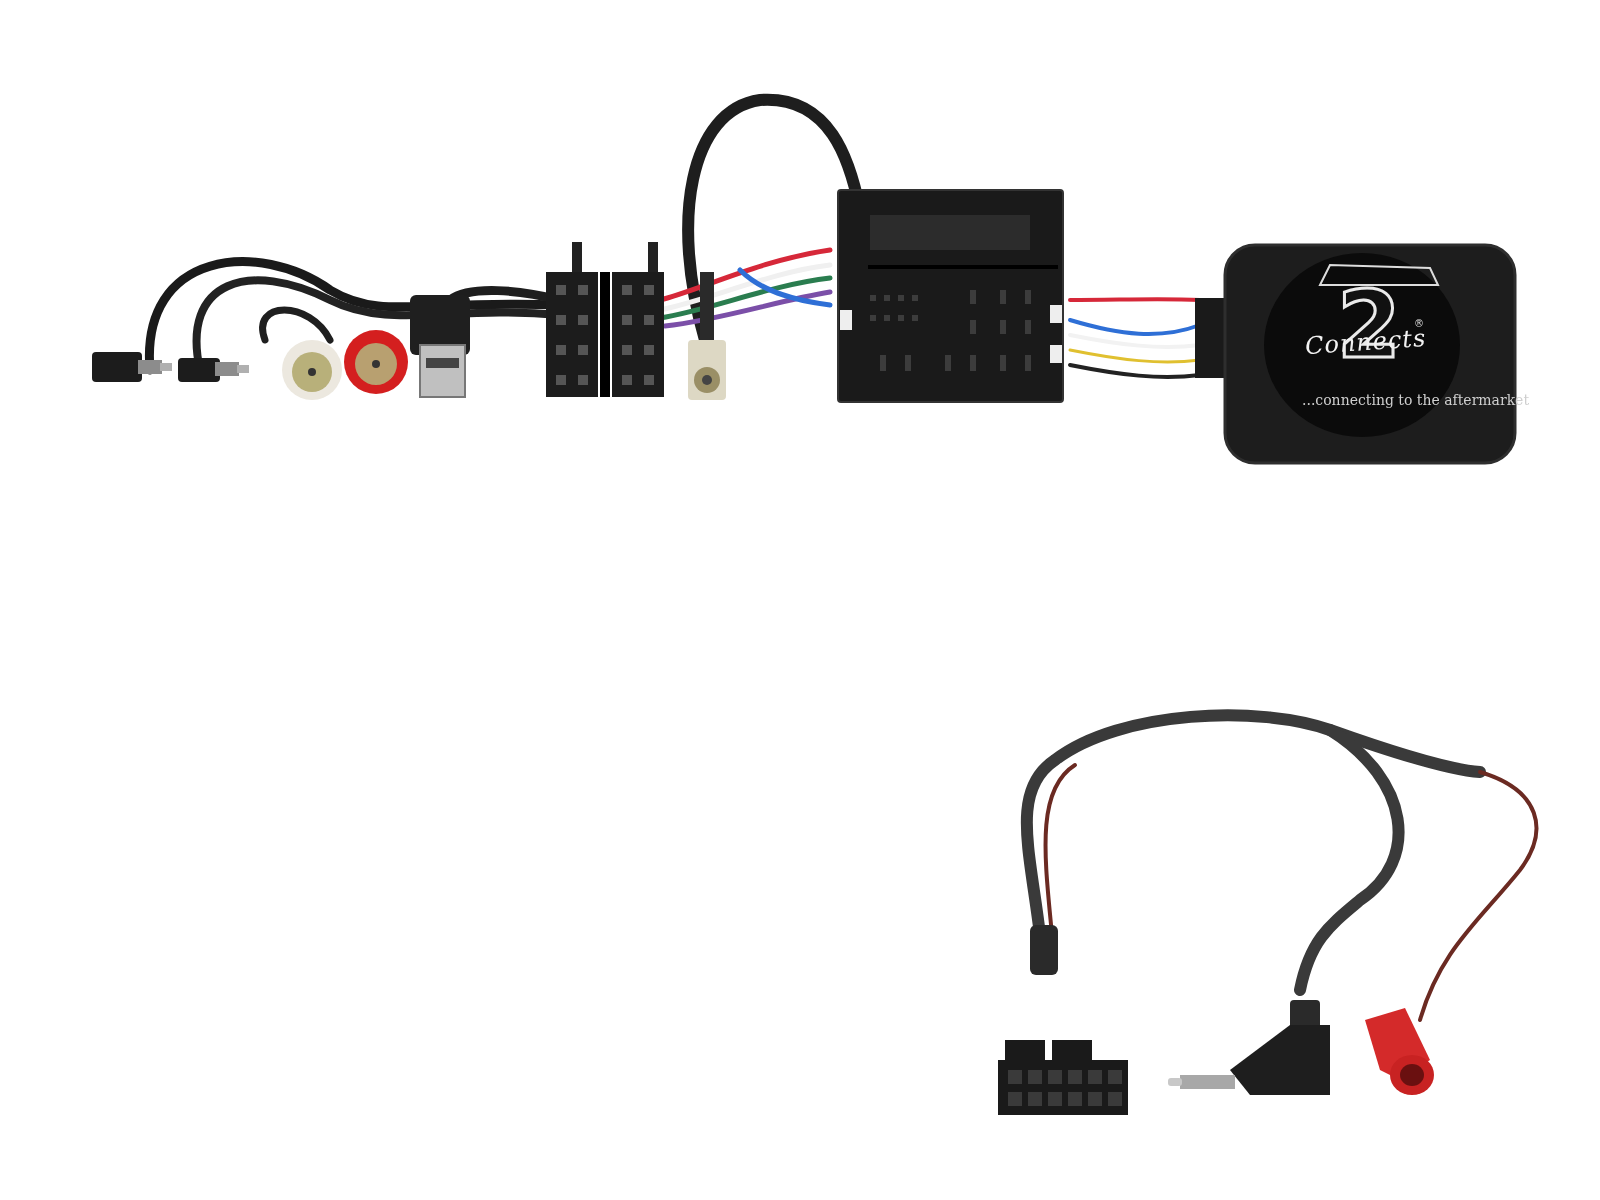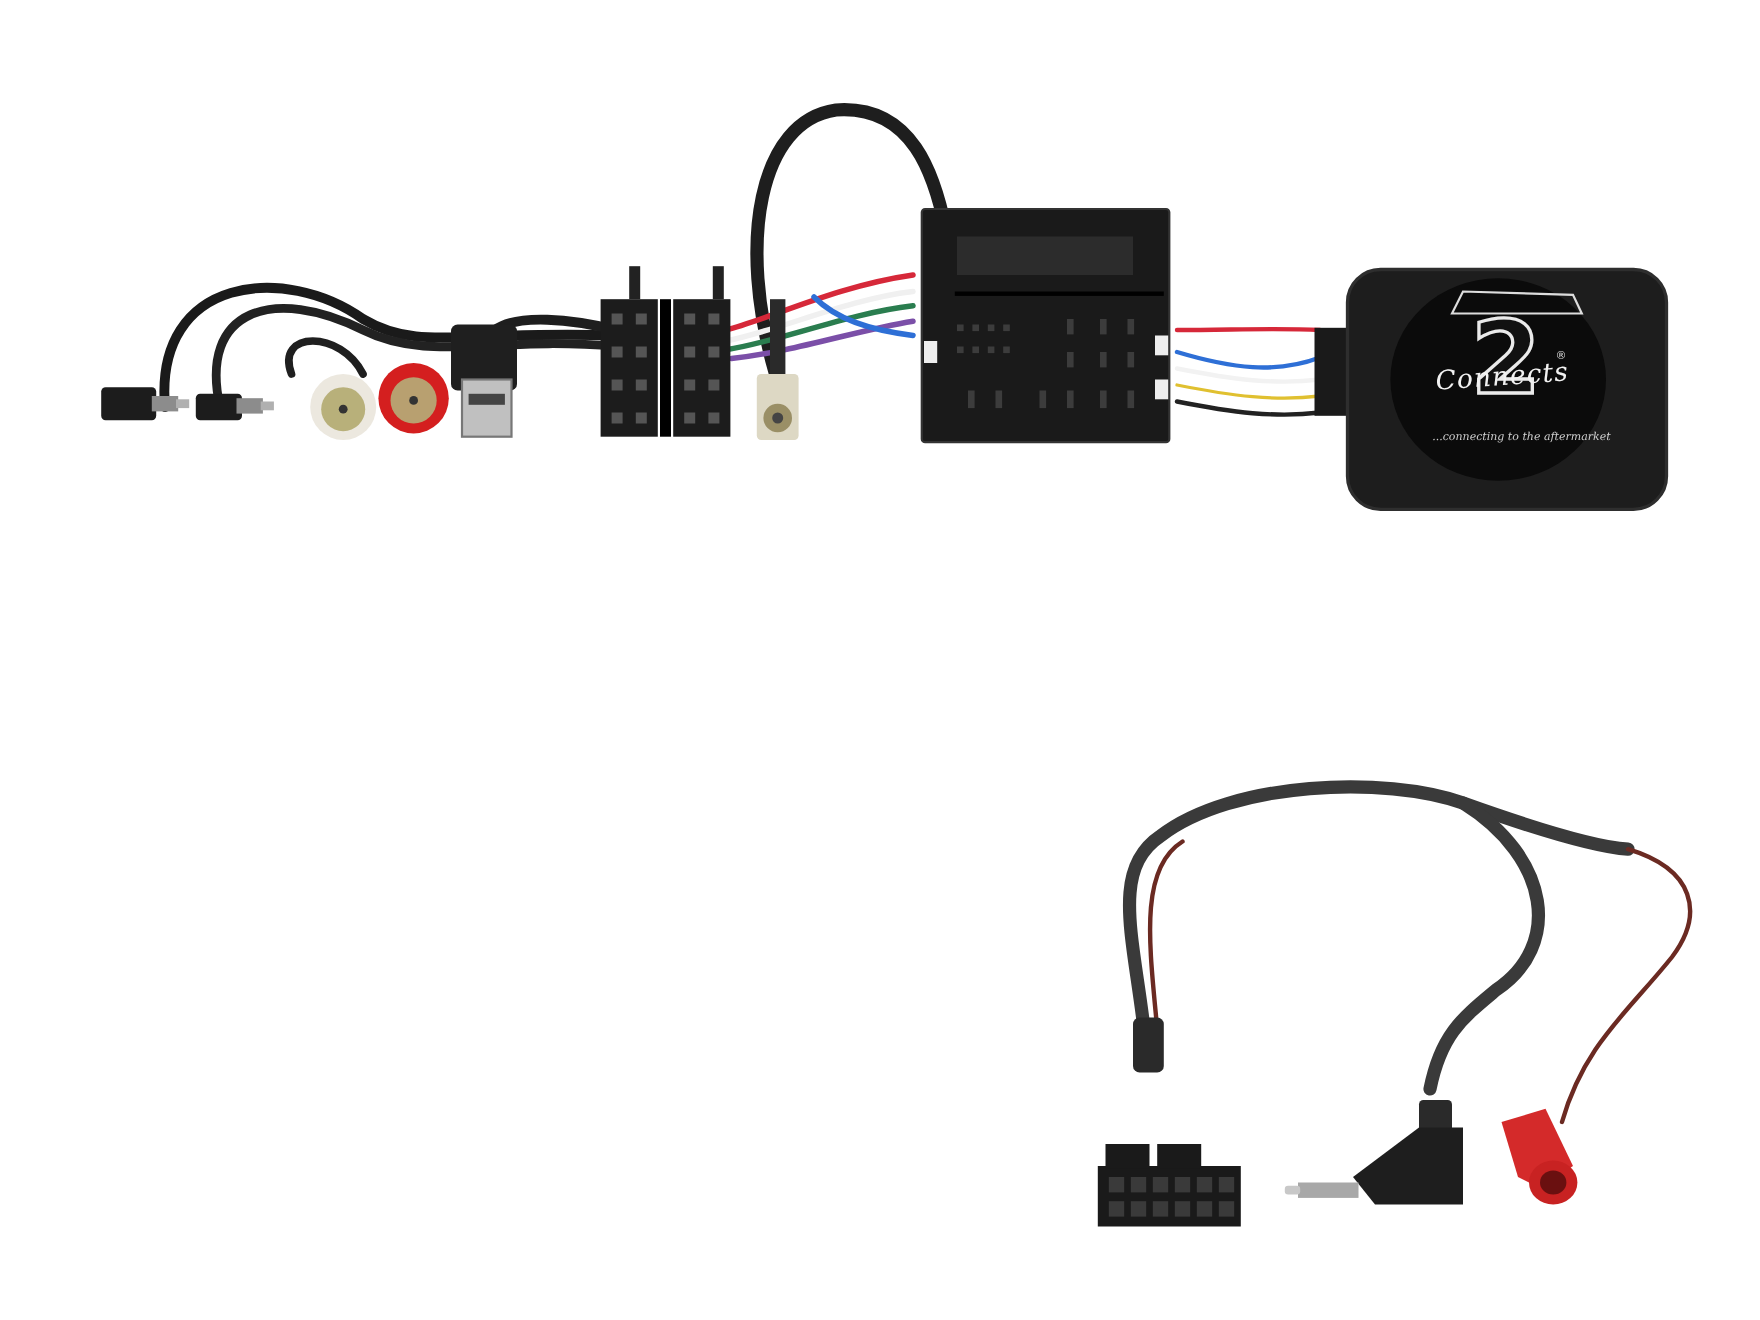--- a/index.html
+++ b/index.html
@@ -17,22 +17,22 @@
       font-family: "DejaVu Sans", sans-serif; font-weight: bold;
       font-size: 92px; line-height: 92px;
       color: #111; -webkit-text-stroke: 3px #eaeaea;
     }
     .logo-reg {
       position: absolute; left: 1414px; top: 318px;
       font-family: "DejaVu Sans", sans-serif; font-size: 10px; color: #ddd;
     }
     .logo-tag {
       position: absolute; left: 1302px; top: 392px;
-      font-family: "DejaVu Serif", serif; font-style: italic;
-      font-size: 10px; color: #cfcfcf; white-space: nowrap;
+      font-family: "DejaVu Serif", serif; 
+      font-size: 14px; color: #cfcfcf; white-space: nowrap;
     }
   </style>
 </head>
 <body>
 
 <div class="scene">
   <svg width="1600" height="1200" viewBox="0 0 1600 1200">
 
     <g fill="none" stroke-linecap="round">
 

